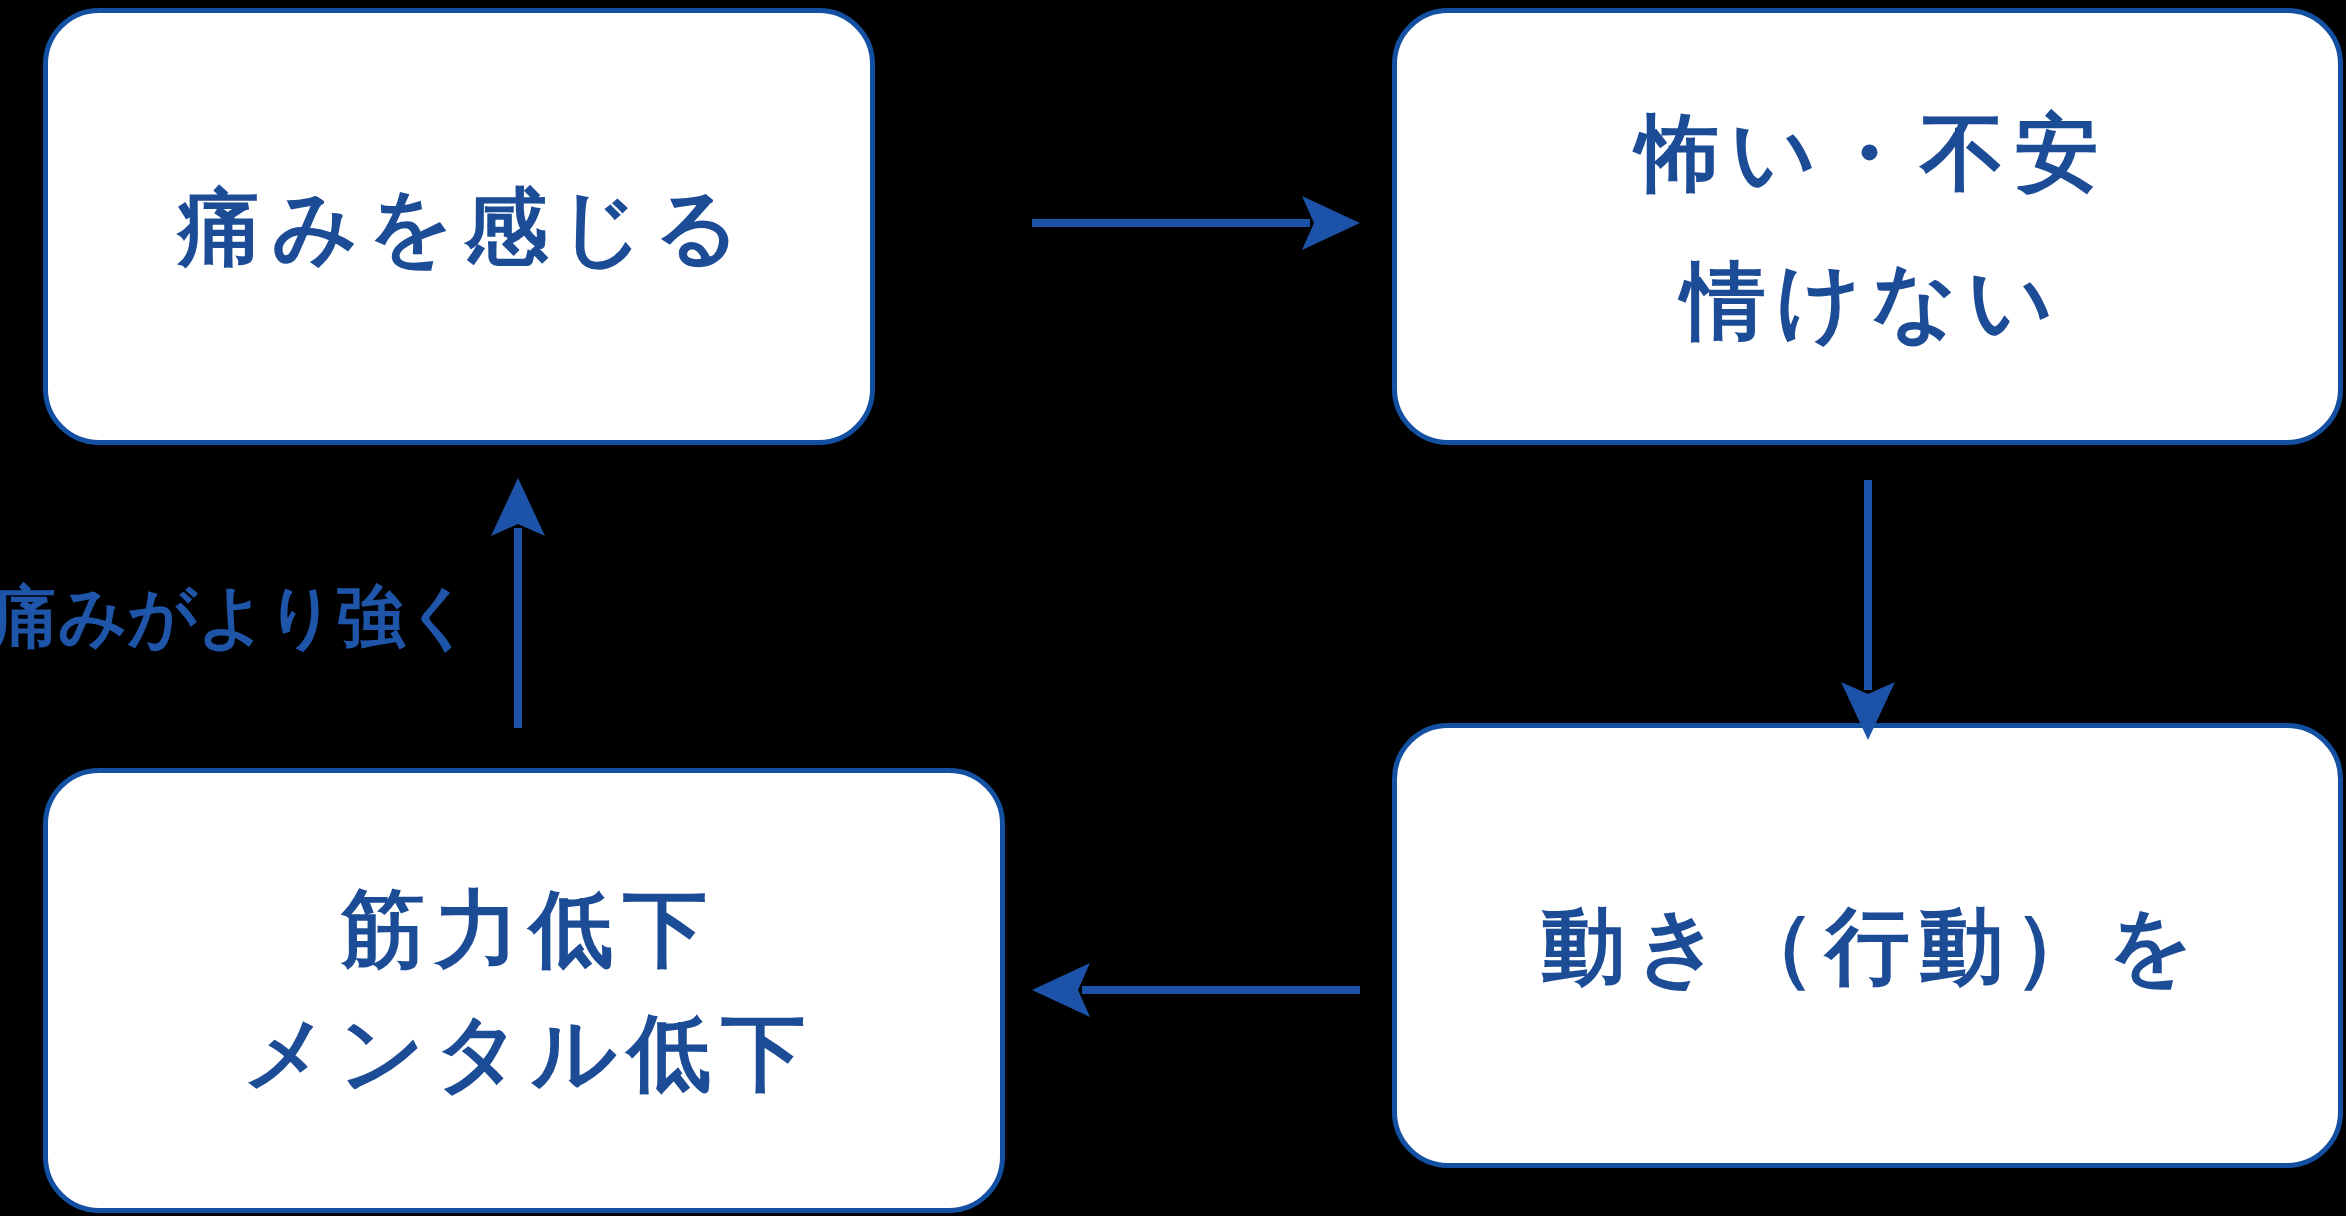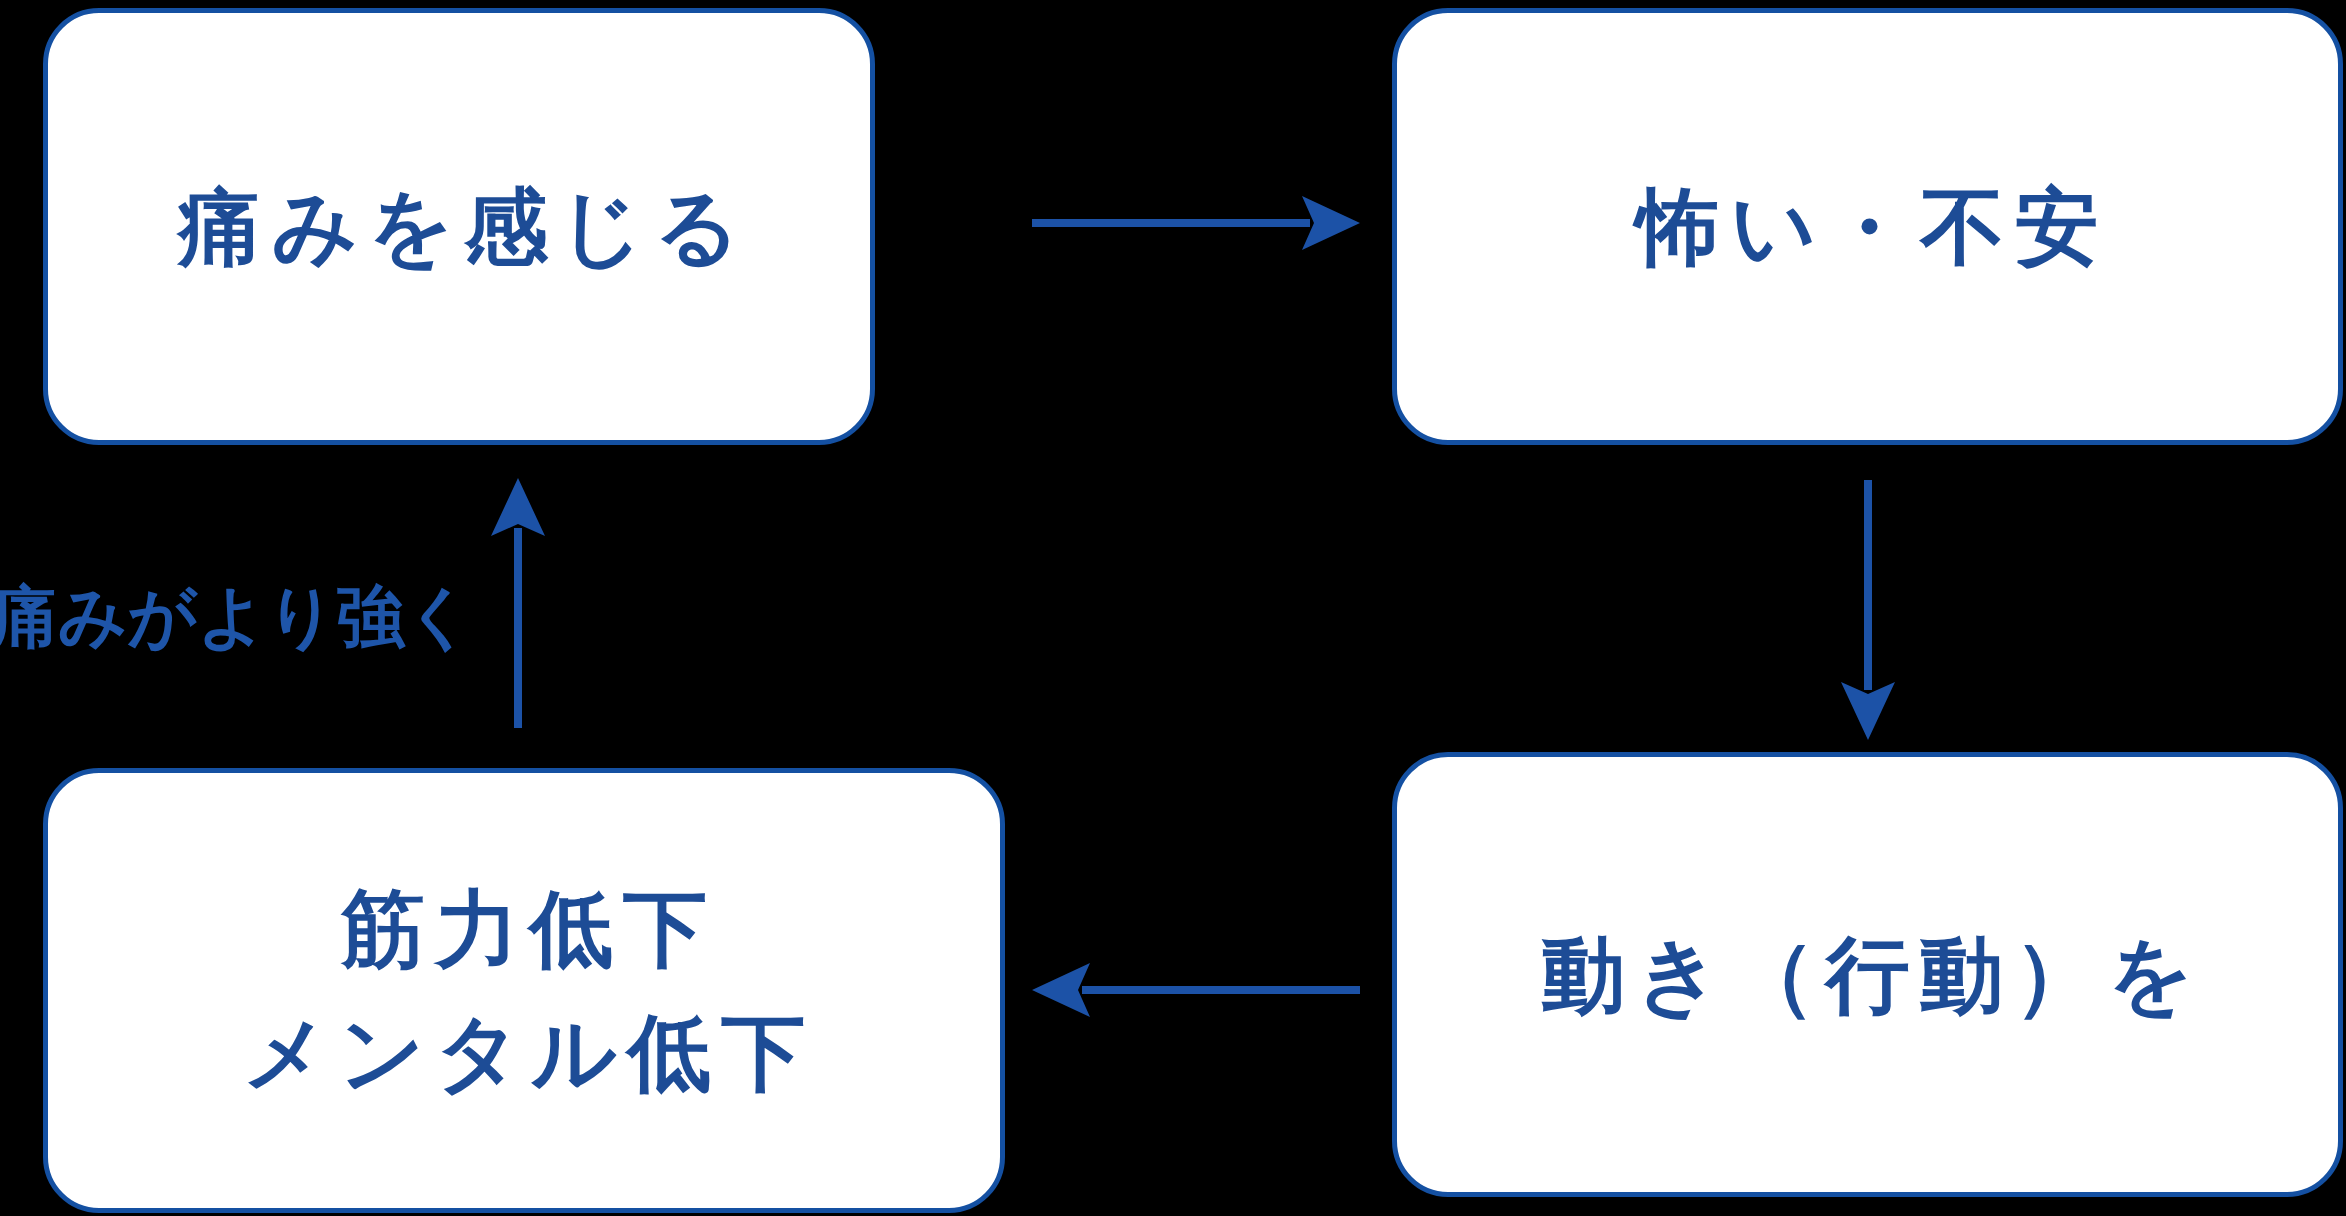--- a/index.html
+++ b/index.html
@@ -34,21 +34,21 @@
     line-height: 124px;
   }
   .box span {
     display: block;
     white-space: nowrap;
     padding-left: 0.12em; 
   }
   #box-top-left     { left: 43px;   top: 8px;   width: 832px; height: 437px; }
   #box-top-right    { left: 1392px; top: 8px;   width: 951px; height: 437px; gap: 24px; }
   #box-bottom-left  { left: 43px;   top: 768px; width: 962px; height: 445px; align-items: center; }
-  #box-bottom-right { left: 1392px; top: 752px; width: 951px; height: 445px; }
+  #box-bottom-right { left: 1392px; top: 723px; width: 951px; height: 445px; }
 
   #center-label {
     position: absolute;
     left: 1003px;
     top: 545px;
     width: 392px;
     height: 125px;
     display: flex;
     align-items: center;
     justify-content: center;
@@ -88,20 +88,21 @@
 <body>
 
 <div id="canvas" style="--background: #000000; --box-fill: #ffffff; --box-border: #1450a2; --box-text: #1d4c96; --accent-text: #1e55a9; --arrow: #1c52a7;">
 
   <div class="box" id="box-top-left">
     <span>痛みを感じる</span>
   </div>
 
   <div class="box" id="box-top-right">
     <span>怖い・不安</span>
+    <span>情けない</span>
   </div>
 
   <div class="box" id="box-bottom-right">
     <span>動き（行動）を</span>
   </div>
 
   <div class="box" id="box-bottom-left">
     <span>筋力低下</span>
     <span>メンタル低下</span>
   </div>

